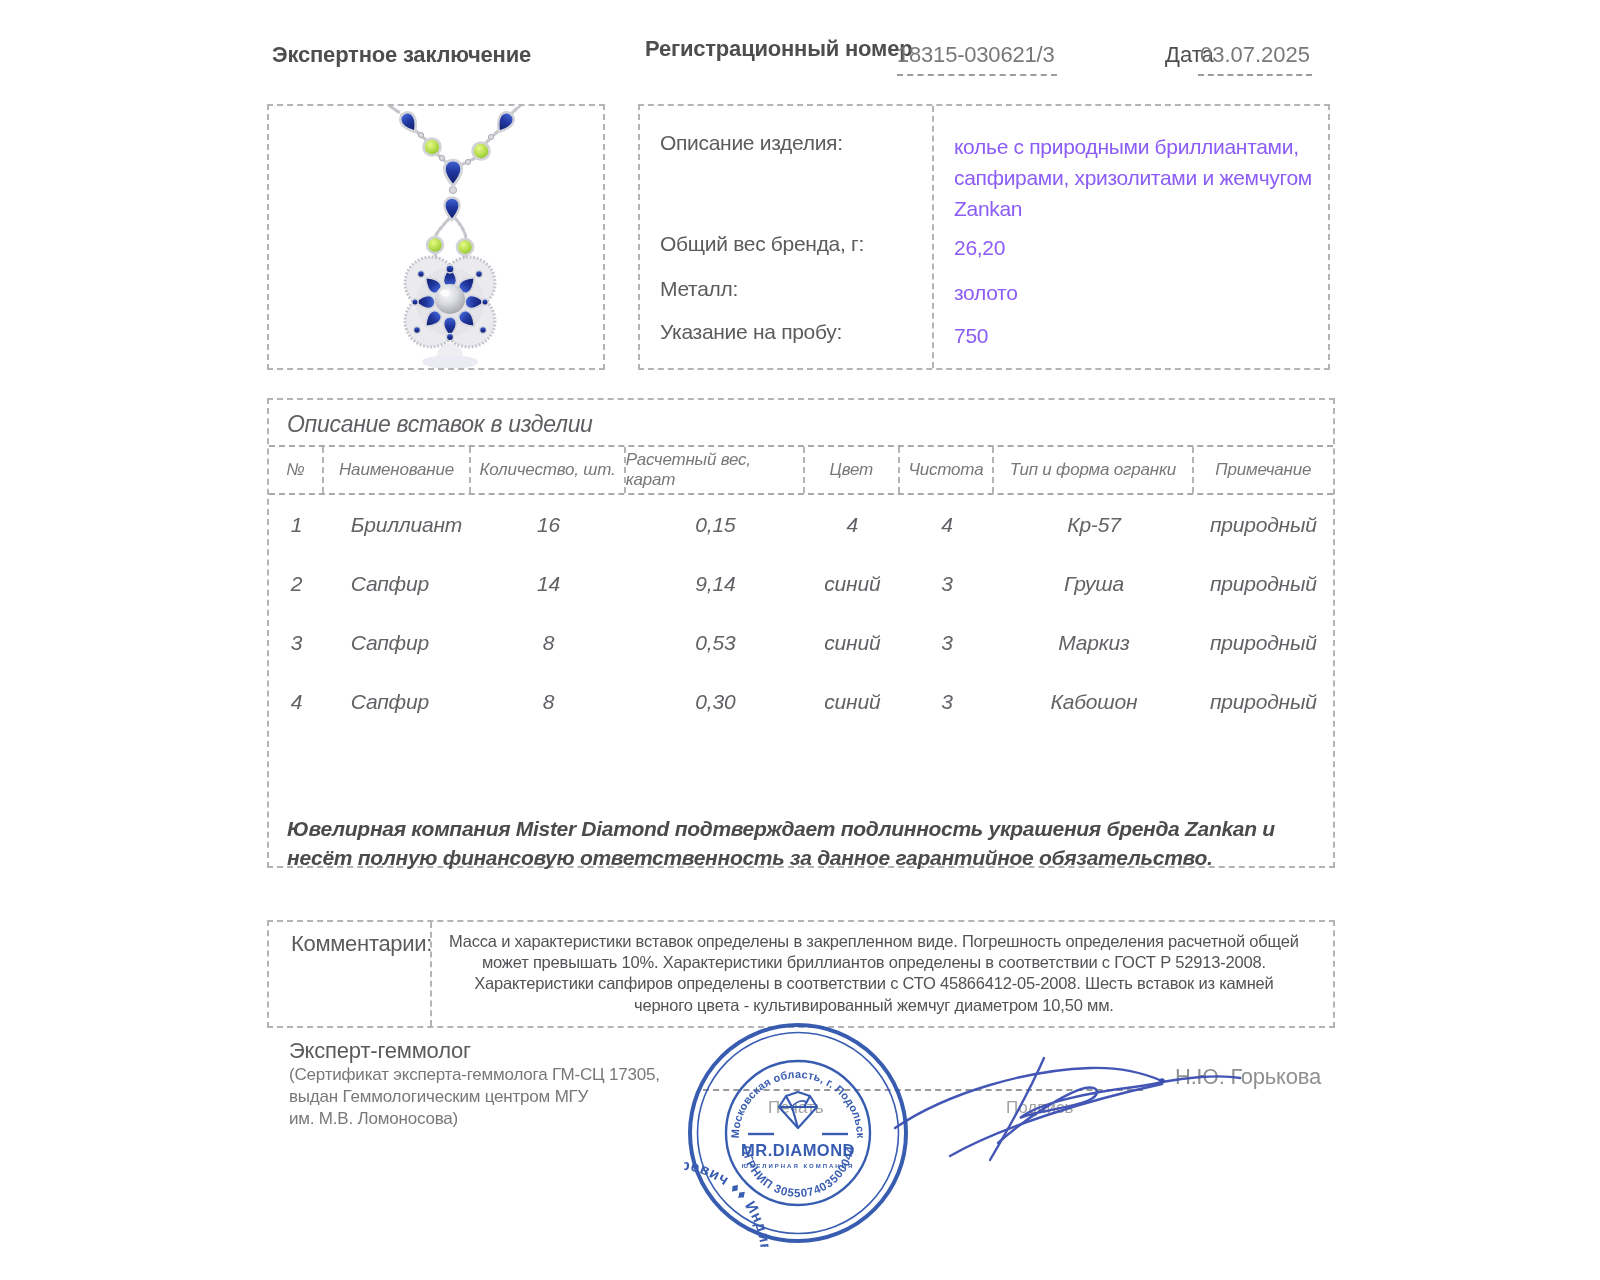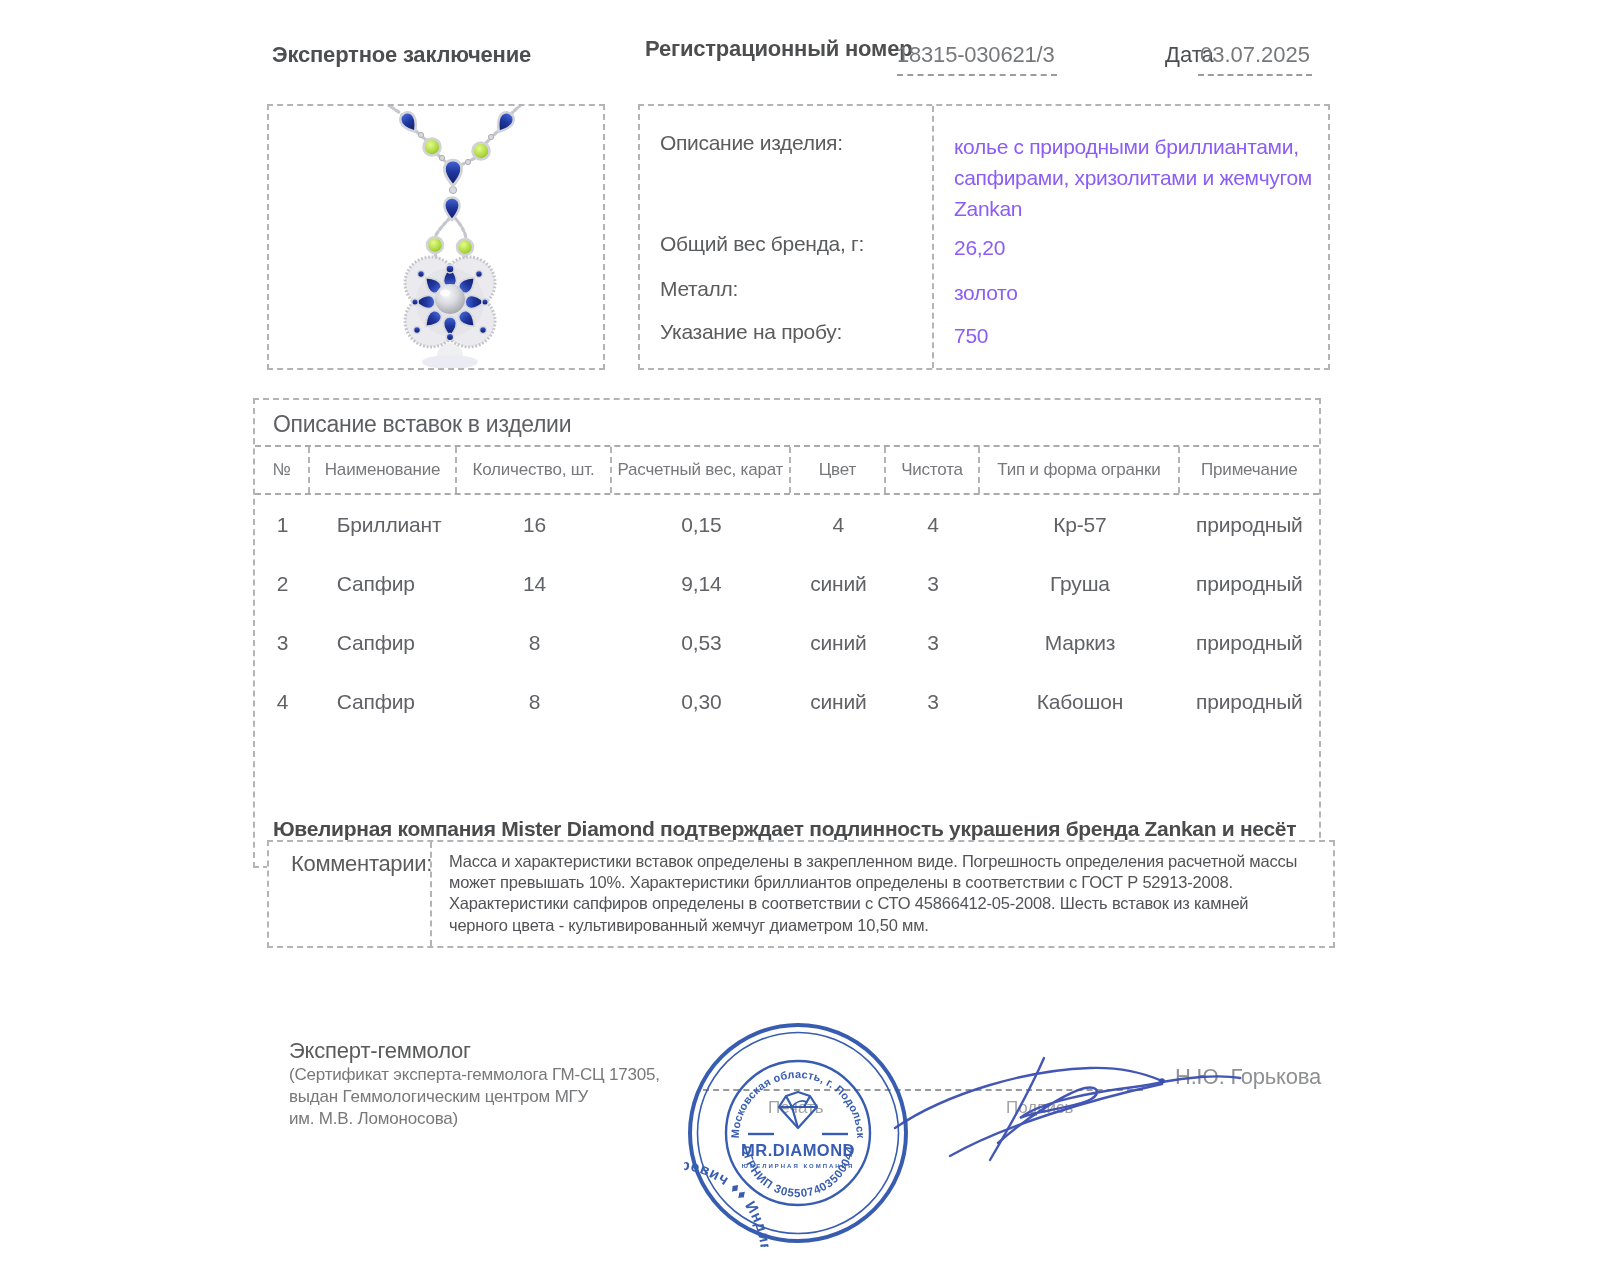--- a/index.html
+++ b/index.html
@@ -22,38 +22,38 @@
 
   
   .dashed-box{border:2px dashed #b3b4b6;background:#fff;box-sizing:border-box;}
   .photo-box{left:267px;top:104px;width:338px;height:266px;overflow:hidden;}
   .desc-box{left:638px;top:104px;width:692px;height:266px;}
   .desc-divider{position:absolute;left:292px;top:0;height:100%;border-left:2px dashed #b3b4b6;}
   .desc-label{position:absolute;left:20px;font-size:21px;color:#5b5c5e;letter-spacing:-0.3px;white-space:nowrap;}
   .desc-value{position:absolute;left:314px;font-size:21px;color:#8b5cf6;letter-spacing:-0.3px;width:366px;line-height:31px;}
 
   
-  .table-box{left:253px;top:398px;width:1068px;height:470px;}
+  .table-box{left:267px;top:398px;width:1068px;height:470px;font-style:italic;}
   .tbl-title{box-sizing:border-box;height:47px;padding:11px 0 0 18px;font-size:23px;color:#5e5f62;
              letter-spacing:-0.3px;border-bottom:2px dashed #a9aaac;}
   .thead{display:flex;height:48px;border-bottom:2px dashed #a9aaac;box-sizing:border-box;}
   .th{box-sizing:border-box;display:flex;align-items:center;justify-content:center;
       font-size:17px;color:#77787b;letter-spacing:-0.2px;border-right:2px dashed #b3b4b6;}
   .th:last-child{border-right:none;}
   .trow{display:flex;height:59px;}
   .td{box-sizing:border-box;display:flex;align-items:center;justify-content:center;
       font-size:21px;color:#616266;letter-spacing:-0.2px;}
   .td.name{justify-content:flex-start;padding-left:27px;}
   .w0{width:55px}.w1{width:148px}.w2{width:155px}.w3{width:180px}
   .w4{width:95px}.w5{width:95px}.w6{width:200px}.w7{width:140px}
   .statement{position:absolute;left:18px;top:414px;width:1034px;font-size:21px;font-weight:bold;
              color:#4a4b4d;line-height:29px;letter-spacing:-0.3px;}
 
   
-  .comments-box{left:267px;top:840px;width:1068px;height:108px;}
+  .comments-box{left:267px;top:920px;width:1068px;height:108px;text-align:center;}
   .comments-label-cell{position:absolute;left:0;top:0;width:163px;height:100%;box-sizing:border-box;
                        border-right:2px dashed #b3b4b6;}
   .comments-label{position:absolute;left:22px;top:9px;font-size:22px;color:#5b5c5e;letter-spacing:-0.3px;}
   .comments-text{position:absolute;left:180px;top:9px;font-size:16.5px;line-height:21.2px;
                  color:#525356;letter-spacing:-0.2px;}
 
   
   .expert-role{left:289px;top:1038px;font-size:22px;color:#5a5b5d;letter-spacing:-0.2px;}
   .expert-cert{left:289px;top:1064px;font-size:17px;line-height:22px;color:#77787a;letter-spacing:-0.2px;}
   .seal-line{left:703px;top:1089px;width:440px;border-top:2px dashed #98999b;z-index:1;}
@@ -236,21 +236,21 @@
       <div class="td w7">природный</div>
     </div>
     <div class="statement">Ювелирная компания Mister Diamond подтверждает подлинность украшения бренда Zankan и несёт полную финансовую ответственность за данное гарантийное обязательство.</div>
   </div>
 
   <div class="abs dashed-box comments-box" style="position:absolute;">
     <div class="comments-label-cell">
       <div class="comments-label nowrap">Комментарии:</div>
     </div>
     <div class="comments-text">
-      <div class="nowrap">Масса и характеристики вставок определены в закрепленном виде. Погрешность определения расчетной массы</div>
+      <div class="nowrap">Масса и характеристики вставок определены в закрепленном виде. Погрешность определения расчетной общей</div>
       <div class="nowrap">может превышать 10%. Характеристики бриллиантов определены в соответствии с ГОСТ Р 52913-2008.</div>
       <div class="nowrap">Характеристики сапфиров определены в соответствии с СТО 45866412-05-2008. Шесть вставок из камней</div>
       <div class="nowrap">черного цвета - культивированный жемчуг диаметром 10,50 мм.</div>
     </div>
   </div>
 
   <div class="abs expert-role nowrap">Эксперт-геммолог</div>
   <div class="abs expert-cert">
     <div class="nowrap">(Сертификат эксперта-геммолога ГМ-СЦ 17305,</div>
     <div class="nowrap">выдан Геммологическим центром МГУ</div>

